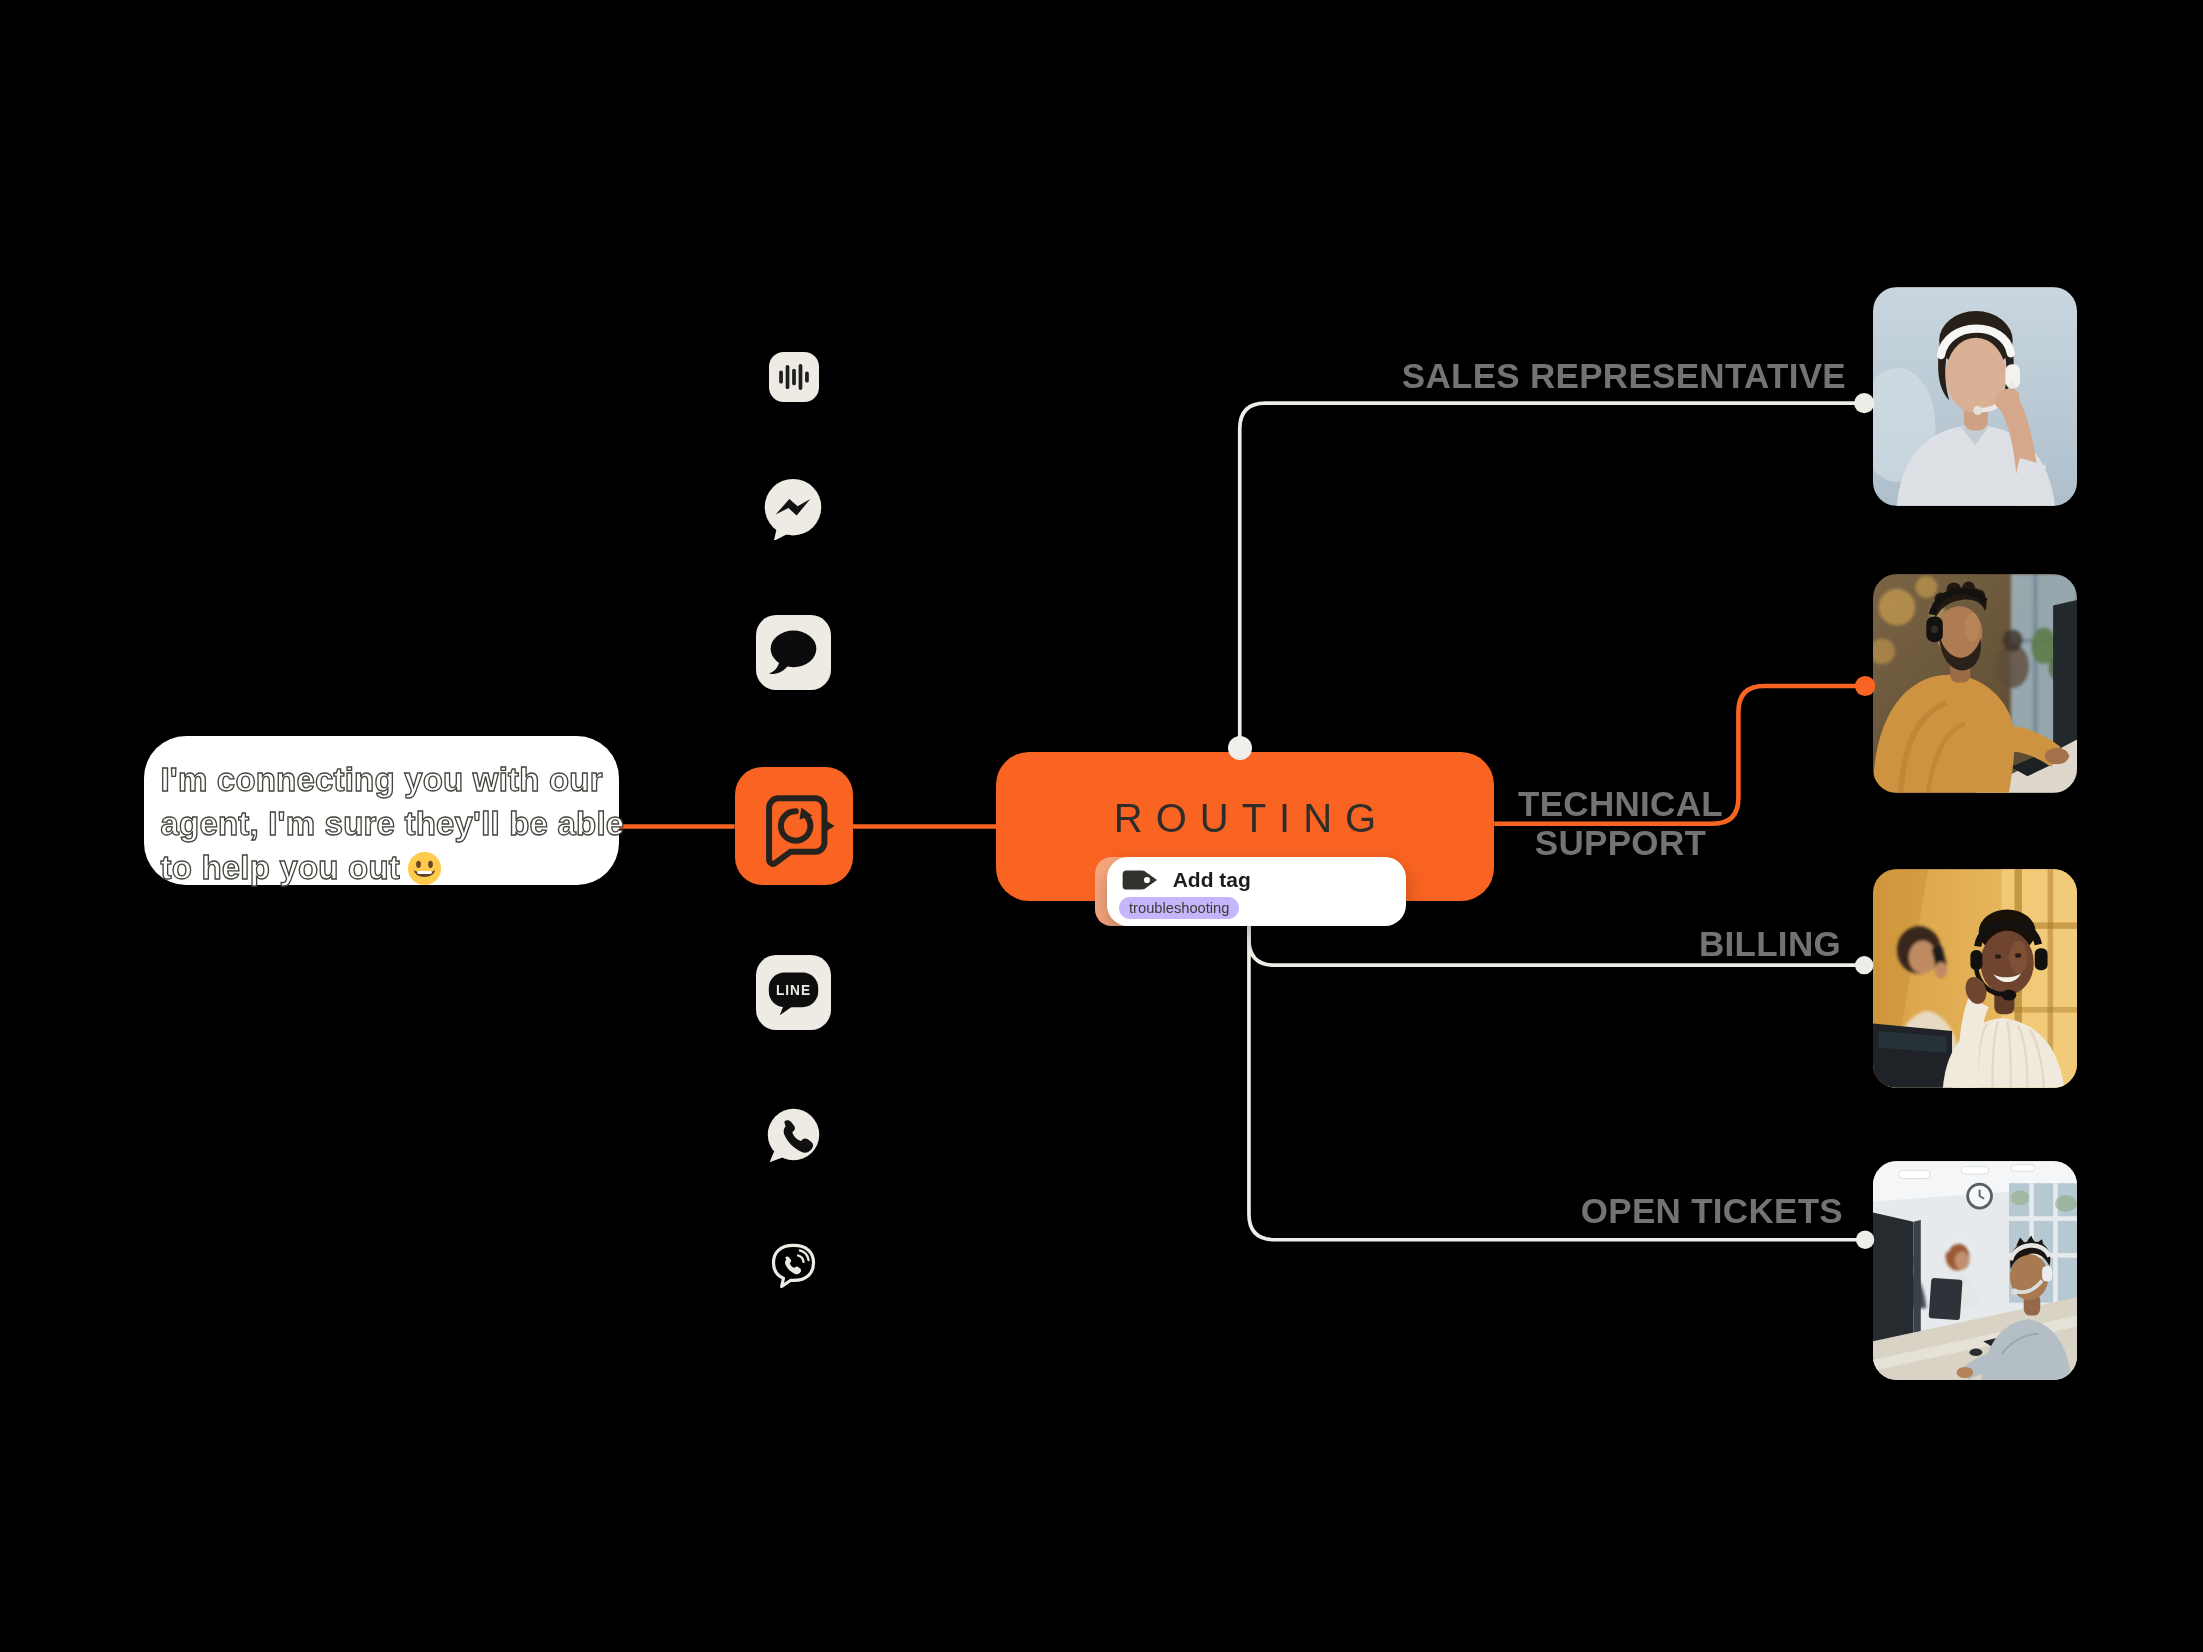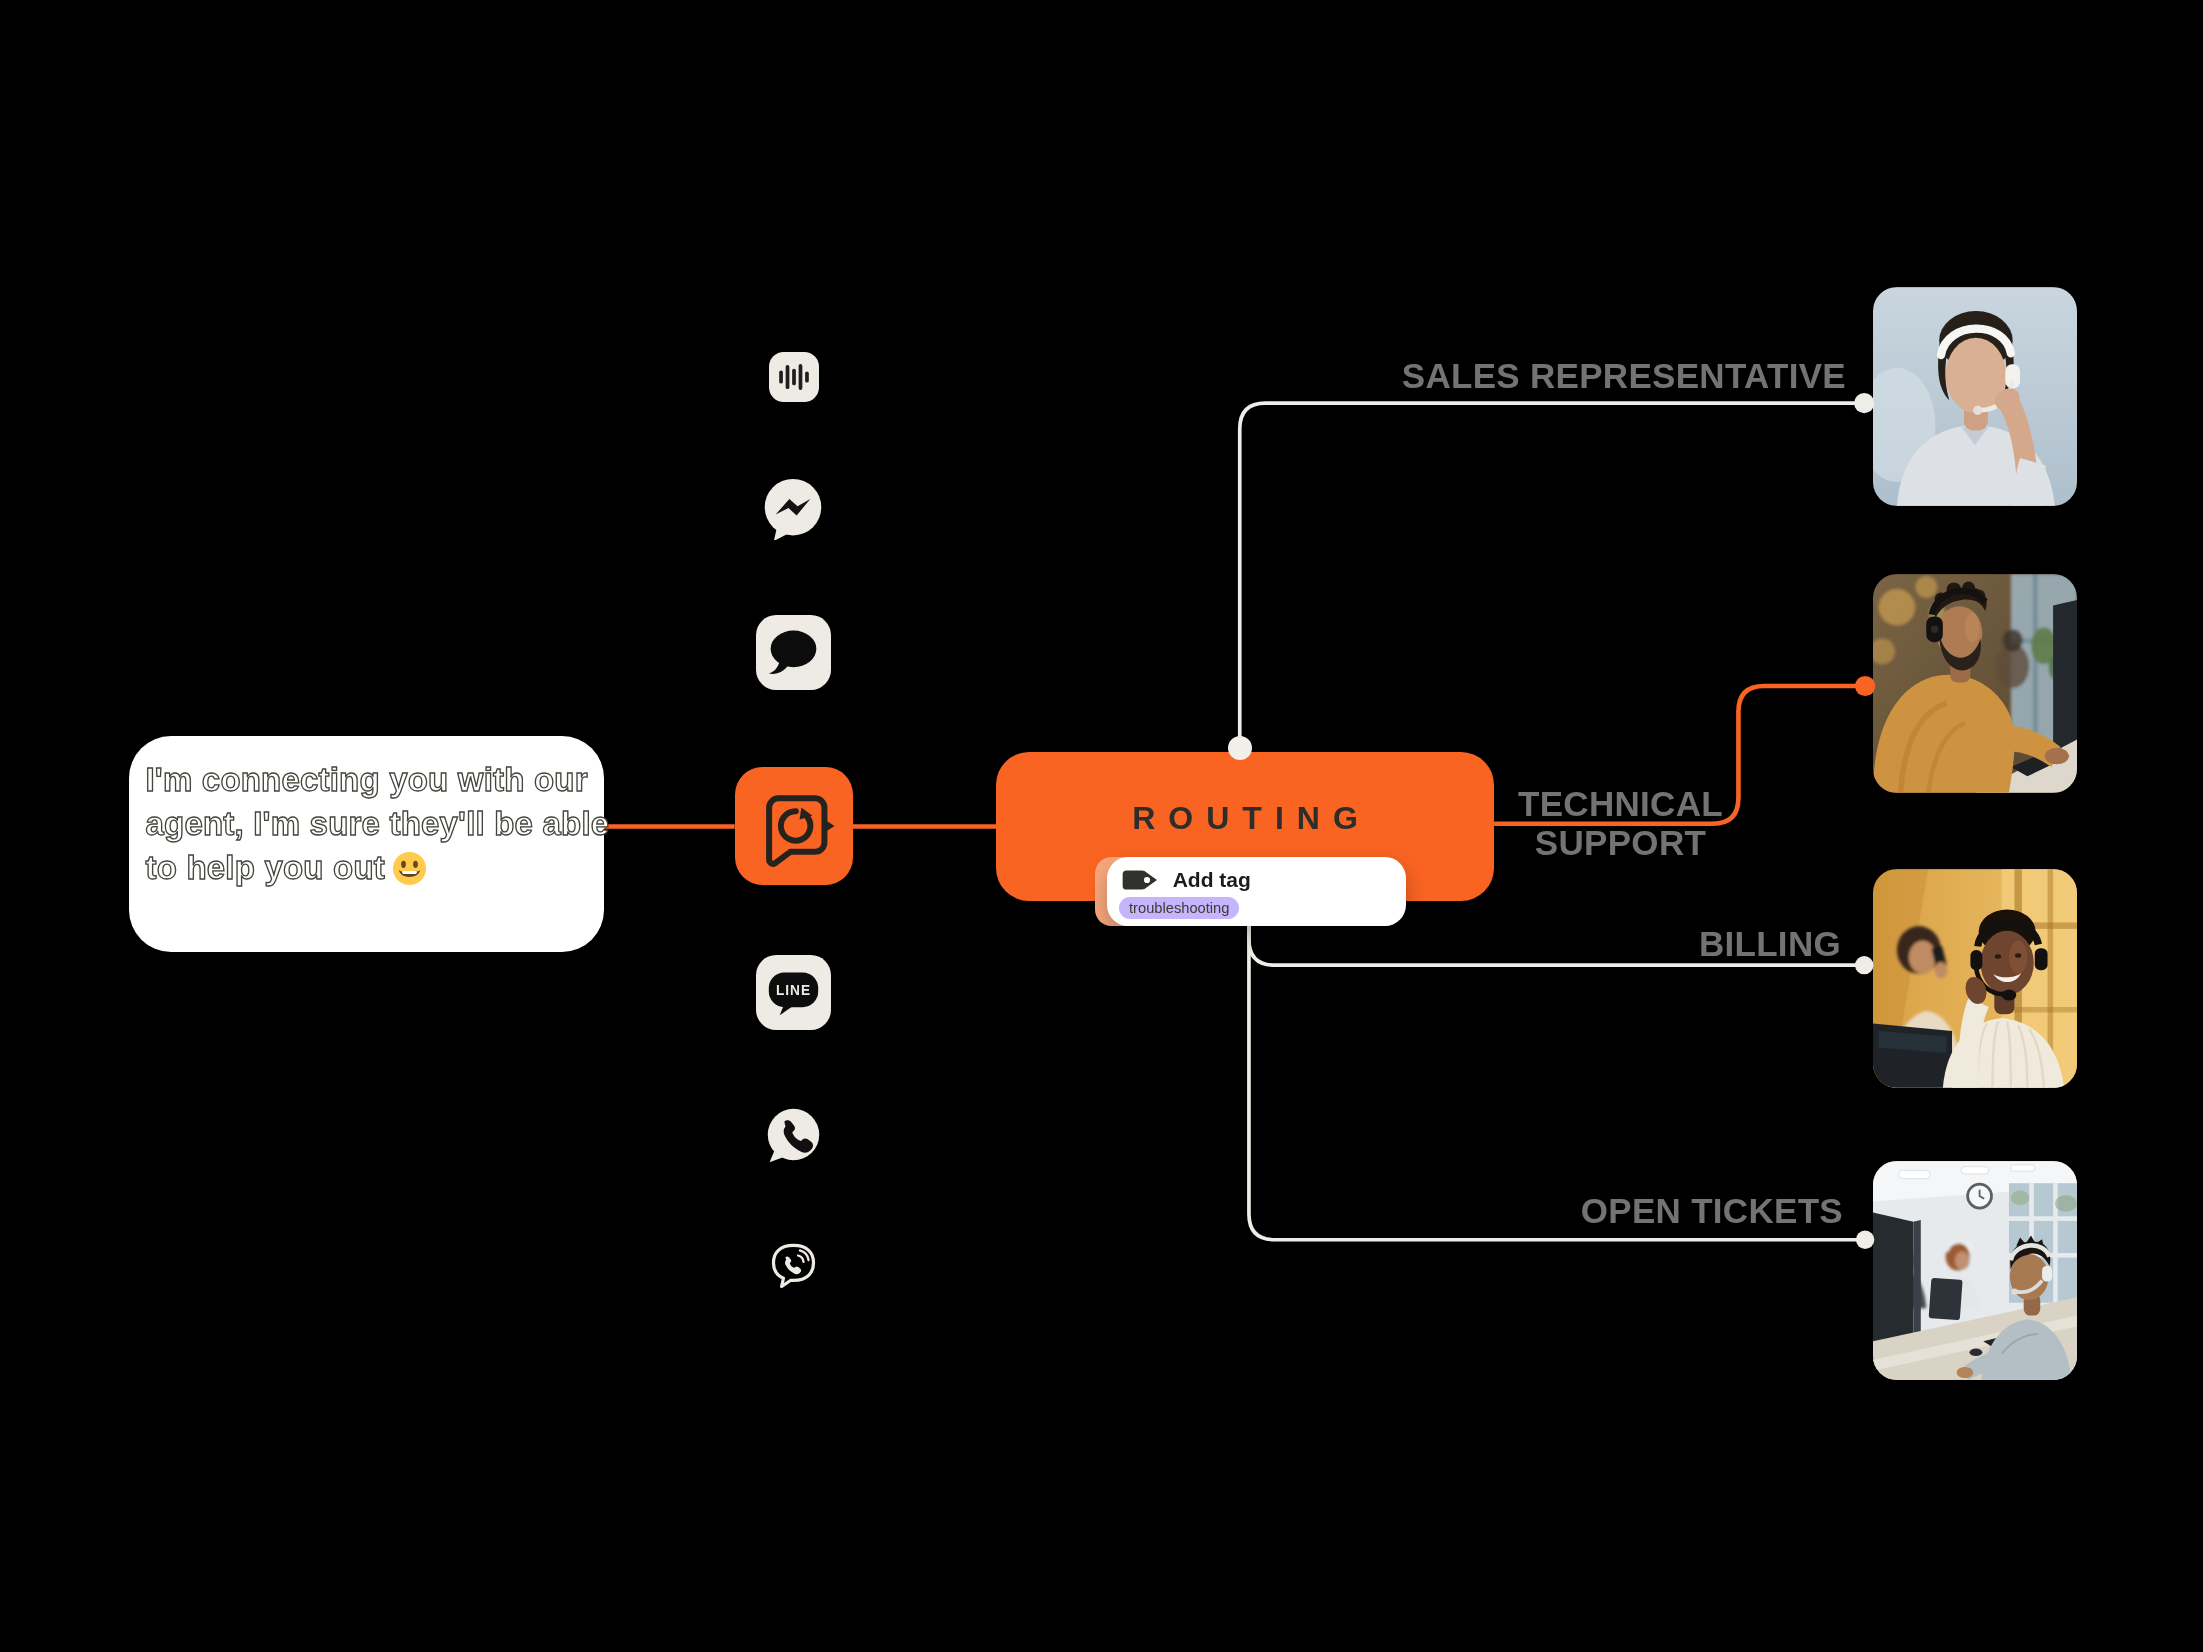--- a/index.html
+++ b/index.html
@@ -1,32 +1,32 @@
 <!DOCTYPE html>
 <html style="font-size:14.7px"><head>
 <meta charset="utf-8">
 <style>
   html,body{margin:0;padding:0;background:#000;}
   .canvas{position:relative;width:2204px;height:1653px;background:#000;overflow:hidden;
           font-family:"Liberation Sans",sans-serif;}
   
-  .chat-bubble{position:absolute;left:129px;top:736px;width:475px;height:216px;
+  .chat-bubble{position:absolute;left:144px;top:736px;width:475px;height:149px;
                background:#fff;border-radius:42px;z-index:3;}
   .chat-bubble .txt{position:absolute;left:16.5px;top:22px;font-size:33px;font-weight:600;
                line-height:44px;color:#fff;-webkit-text-stroke:1.3px #45443d;
                text-shadow:0 0 0.9px #45443d;letter-spacing:0.2px;white-space:nowrap;}
   .chat-bubble .txt .row{display:block;}
   .chat-bubble svg.emoji{vertical-align:-7.3px;margin-left:7.3px;}
   
   .chan{position:absolute;z-index:3;}
   
   .routing-box{position:absolute;left:996px;top:752px;width:498px;height:149px;
                background:#FA6422;border-radius:33px;z-index:3;
                display:flex;align-items:center;justify-content:center;}
-  .routing-box .title{font-size:32px;font-weight:700;letter-spacing:13px;color:#2E2D2B;
+  .routing-box .title{font-size:40px;font-weight:400;letter-spacing:13px;color:#2E2D2B;
                margin-bottom:16px;text-indent:13px;}
   .top-dot{position:absolute;left:1228px;top:736px;width:24px;height:24px;border-radius:50%;
                background:#F1EFE9;z-index:4;}
   
   .tag-accent{position:absolute;left:1095px;top:857px;width:55px;height:69px;
                background:#F9A87D;border-radius:16.5px;z-index:4;}
   .tag-card{position:absolute;left:1107px;top:857px;width:299px;height:69px;background:#fff;
                border-radius:21px;z-index:5;box-shadow:0 9.2px 22px rgba(0,0,0,.25);}
   .tag-card .row1{position:absolute;left:14.7px;top:11px;display:flex;align-items:center;gap:11px;}
   .tag-card .row1 .lbl{font-size:21px;font-weight:700;color:#1c1c1c;}

